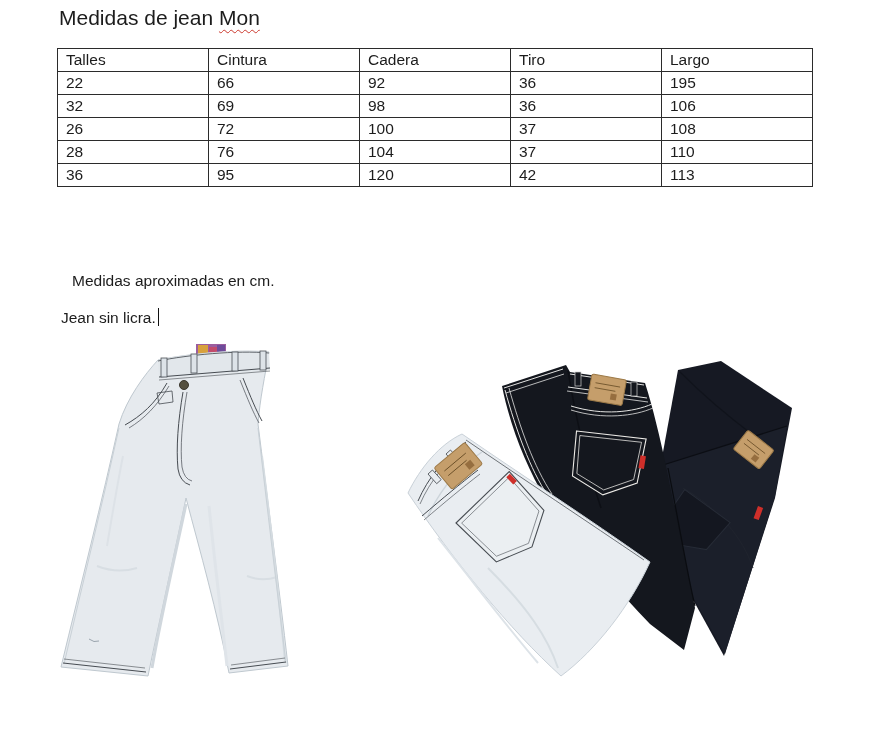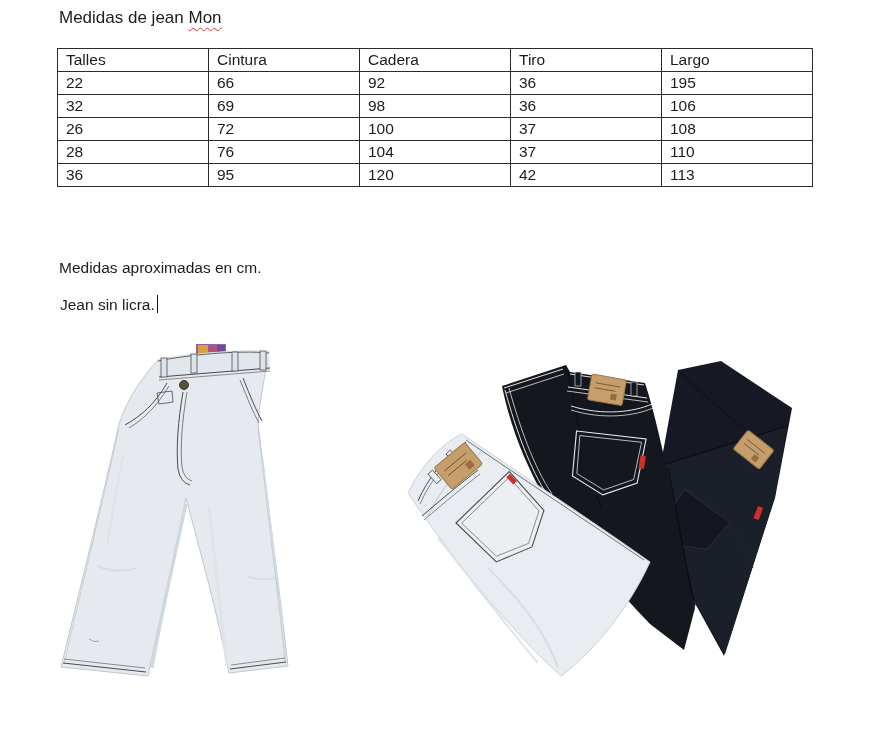--- a/index.html
+++ b/index.html
@@ -1,40 +1,40 @@
 <!DOCTYPE html>
 <html><head>
 <meta charset="utf-8">
 <style>
   html,body{margin:0;padding:0;background:#ffffff;}
   .page{
     position:relative;width:871px;height:736px;background:#ffffff;overflow:hidden;
     font-family:"Liberation Sans",sans-serif;color:#1c1c1c;
   }
-  .doc-title{position:absolute;left:59px;top:8px;margin:0;font-size:17px;line-height:20px;}
+  .doc-title{position:absolute;left:59px;top:8px;margin:0;font-size:21px;line-height:20px;}
   .misspelled{
     text-decoration:underline wavy #cc3a2f;
     text-decoration-thickness:1px;
     text-underline-offset:4px;
   }
   table.size-table{
     position:absolute;left:57px;top:48px;width:756px;
     border-collapse:collapse;table-layout:fixed;
     font-size:15.5px;
   }
   table.size-table th,table.size-table td{
     border:1px solid #2b2b2b;
     height:22px;line-height:22px;
     padding:0 2px 0 8px;
     font-weight:normal;text-align:left;
     overflow:hidden;white-space:nowrap;
   }
-  .note{position:absolute;margin:0;font-size:15.5px;line-height:20px;}
+  .note{position:absolute;margin:13px;font-size:15.5px;line-height:20px;}
   .note-measurements{left:59px;top:258px;}
-  .note-fabric{left:60px;top:295px;}
+  .note-fabric{left:48px;top:295px;}
   .caret{
     display:inline-block;width:1.5px;height:18px;background:#111;
     margin-left:2px;vertical-align:-3px;
   }
   .photo{position:absolute;}
   .photo-front{left:57px;top:336px;}
   .photo-folded{left:398px;top:338px;}
 </style>
 </head>
 <body>

